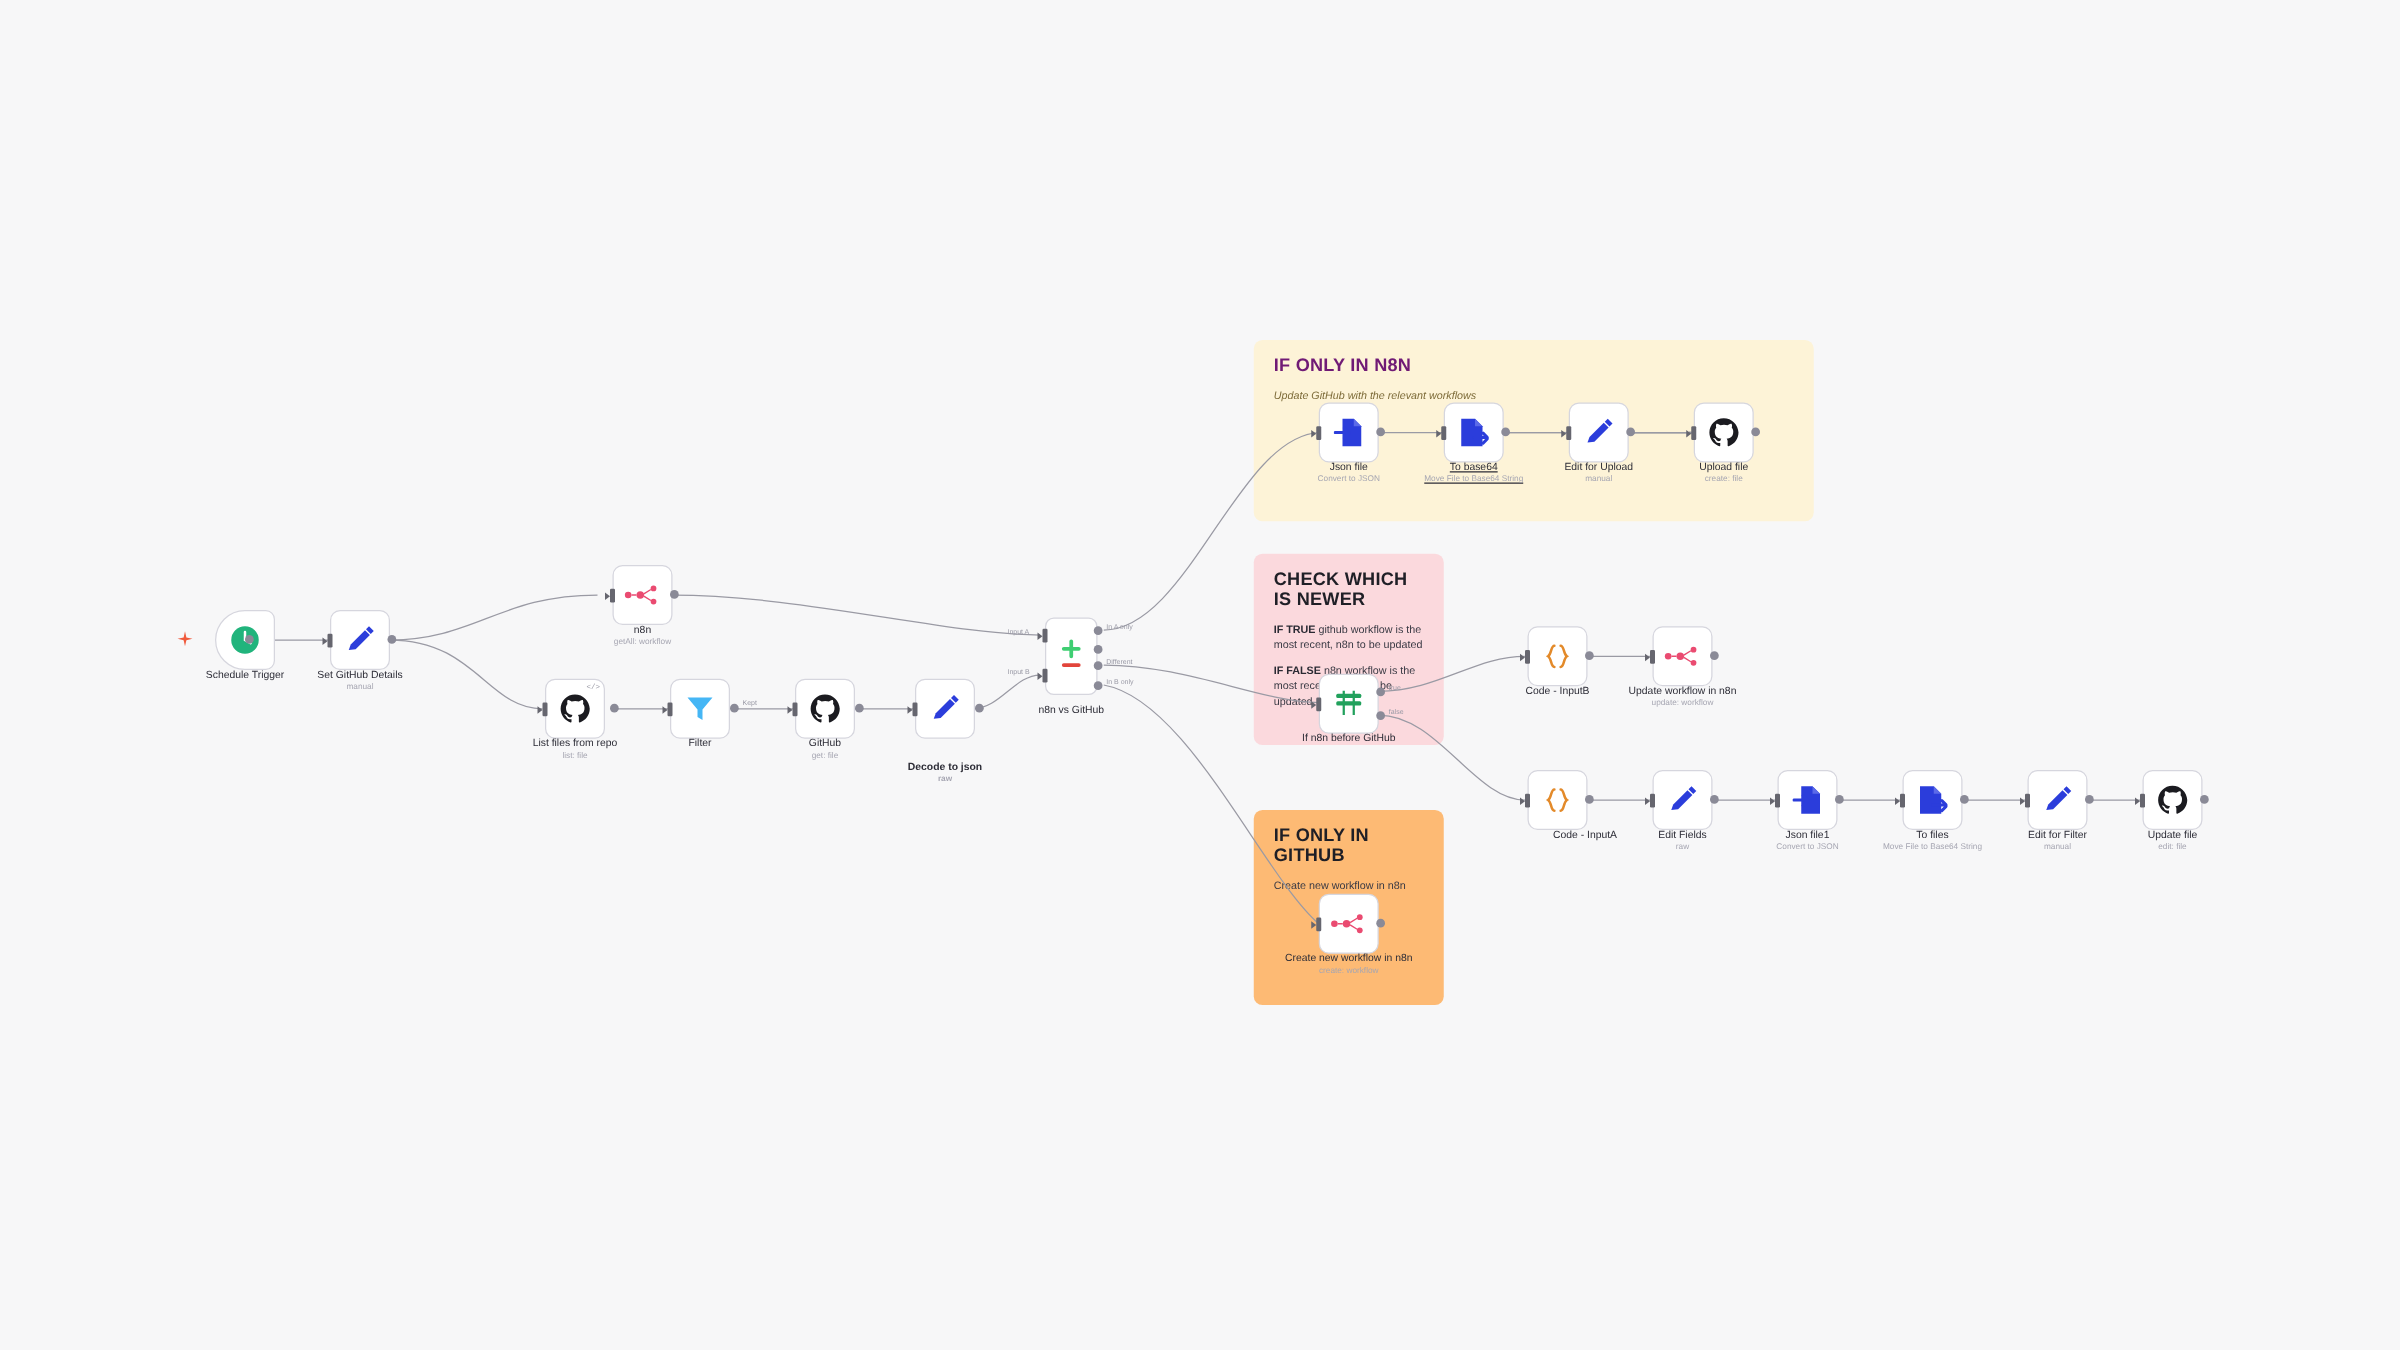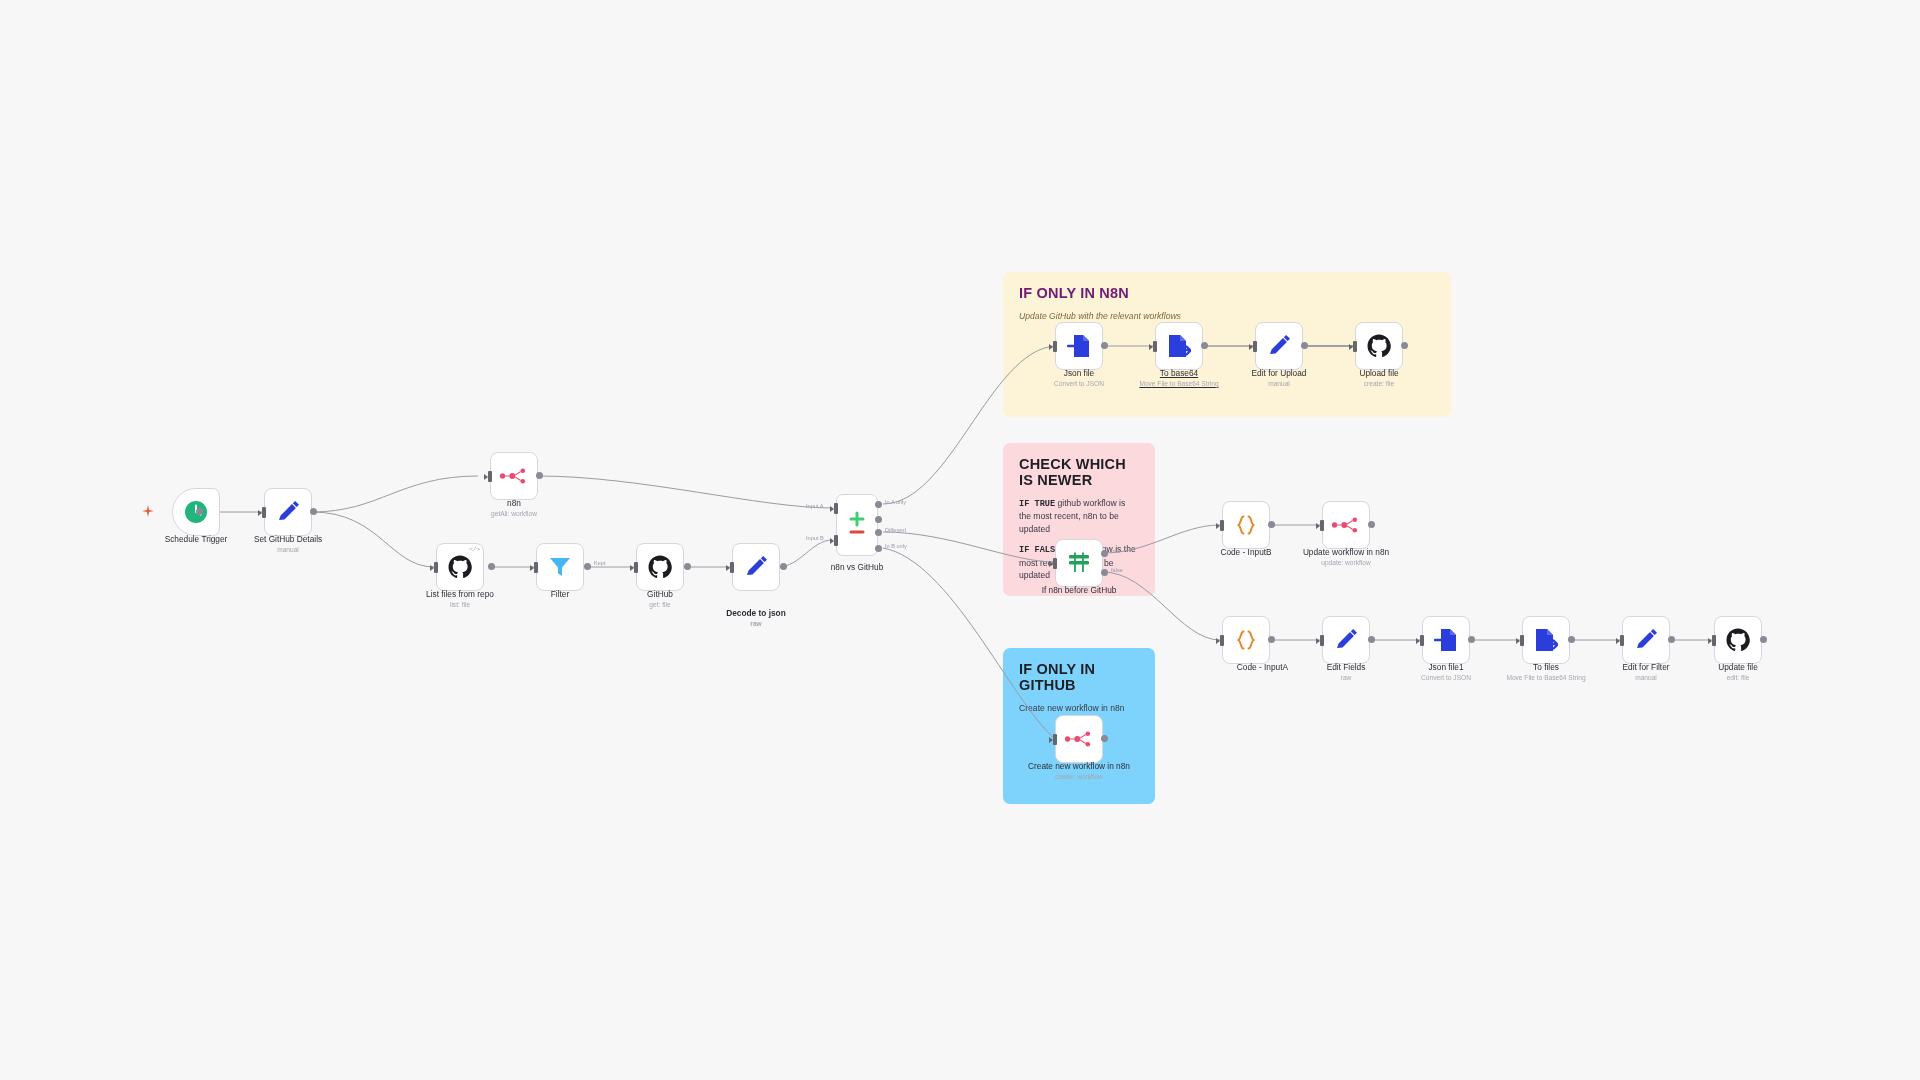--- a/index.html
+++ b/index.html
@@ -22,31 +22,31 @@
     font-weight:bold;
     letter-spacing:.2px;
     margin-bottom:9px;
   }
   .sticky-sub {
     font-size:8.6px;
     line-height:1.45;
     color:#4b4b55;
   }
   .sticky-sub p { margin-bottom:8px; }
-  .sticky-sub b { font-weight:bold; color:#2a2a33;font-family:Liberation Mono, monospace; }
+  .sticky-sub b { font-weight:bold; color:#2a2a33; }
 
   .sticky.yellow { background:#fdf3d7; }
   .sticky.yellow .sticky-title { color:#701a75; }
   .sticky.yellow .sticky-sub { color:#7d6b38;font-style:italic; }
 
   .sticky.pink { background:#fbd9dd; }
   .sticky.pink .sticky-title { color:#1f1f26; }
   .sticky.pink .sticky-sub { color:#3a3a44; }
 
-  .sticky.purple { background:#7dd3fc; }
+  .sticky.purple { background:#fdba74; }
   .sticky.purple .sticky-title { color:#1f1f26; }
   .sticky.purple .sticky-sub { color:#3a3a44; }
 
   
   .node {
     position:absolute;
     width:48px; height:48px;
     background:#fff;
     border:1px solid #d6d6de;
     border-radius:8px;
@@ -411,21 +411,21 @@
   </div>
 
   <div class="node" style="left:1222px; top:616px;">
     <svg width="26" height="26" viewBox="0 0 26 26">
       <path d="M10.5 4.5 C7.5 4.5 8.5 11 5.5 13 C8.5 15 7.5 21.5 10.5 21.5" stroke="#e38a2a" stroke-width="2" fill="none" stroke-linecap="round"></path>
       <path d="M15.5 4.5 C18.5 4.5 17.5 11 20.5 13 C17.5 15 18.5 21.5 15.5 21.5" stroke="#e38a2a" stroke-width="2" fill="none" stroke-linecap="round"></path>
     </svg>
   </div>
   <div class="port in" style="left:1220px; top:635px;"></div>
   <div class="port" style="left:1268px; top:636px;"></div>
-  <div class="nlabel" style="left:1168px; top:662px;text-align:right;">
+  <div class="nlabel" style="left:1208px; top:662px;">
     <span>Code - InputA</span>
   </div>
 
   <div class="node" style="left:1322px; top:616px;">
     <svg width="26" height="26" viewBox="0 0 26 26">
       <path d="M4 21 L5.6 16.5 L17 5.1 L20.9 9 L9.5 20.4 Z" fill="#2b3ddb"></path>
       <path d="M17.8 4.3 L20.2 1.9 L24 5.7 L21.6 8.1 Z" fill="#2b3ddb"></path>
     </svg>
   </div>
   <div class="port in" style="left:1320px; top:635px;"></div>

